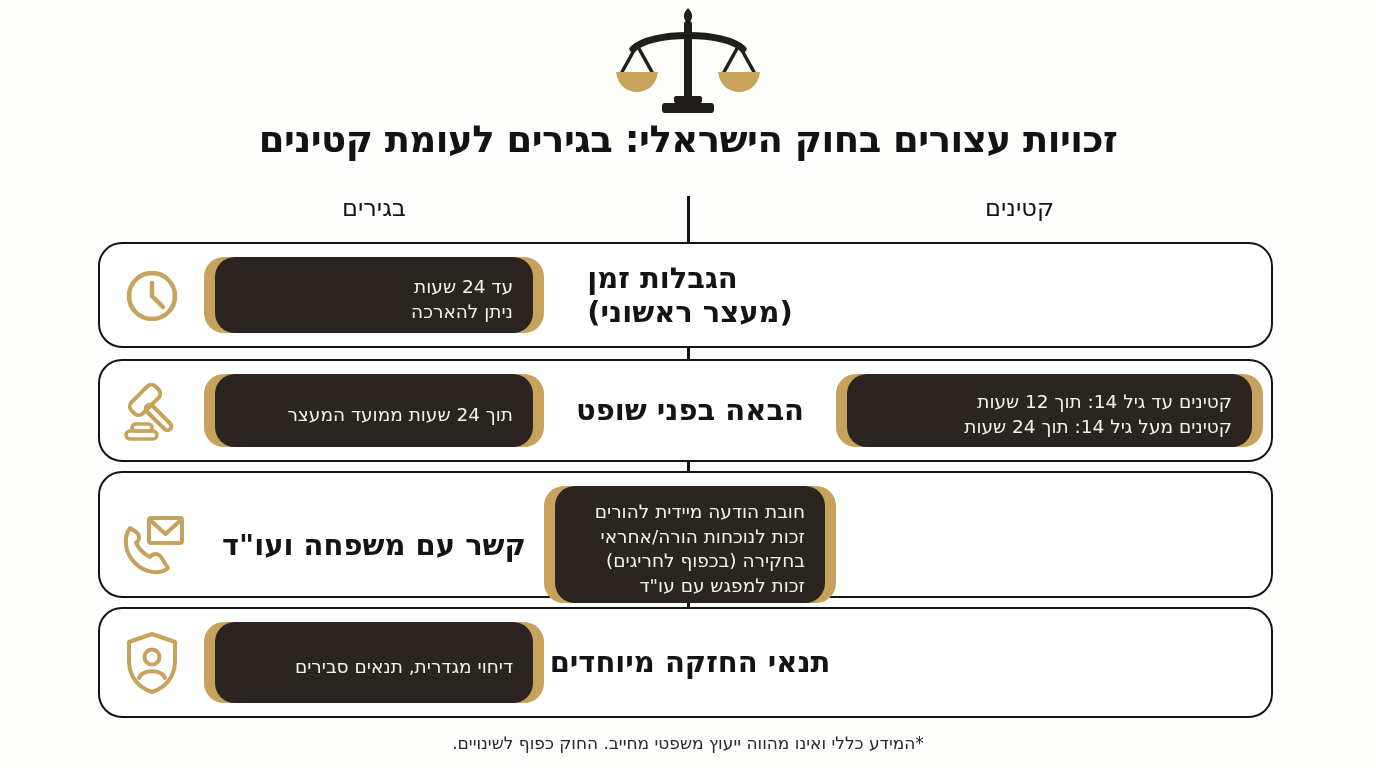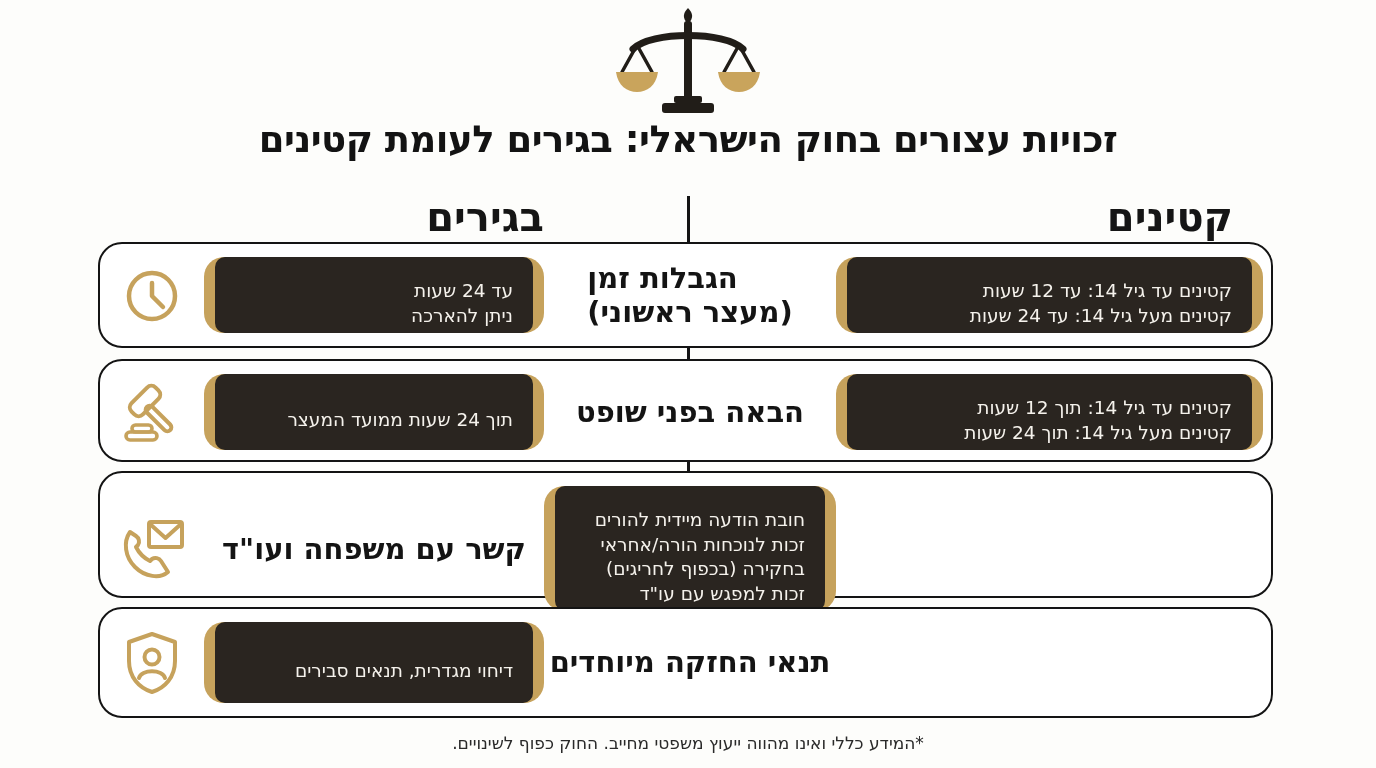--- a/index.html
+++ b/index.html
@@ -10,39 +10,39 @@
   .scales{position:absolute;top:6px;left:50%;transform:translateX(-50%);}
   .title{
     position:absolute;top:118px;left:0;width:100%;text-align:center;
     font-size:37px;font-weight:bold;letter-spacing:-0.5px;direction:rtl;color:#131313;
   }
   .center-line{position:absolute;left:687px;top:196px;width:3px;height:522px;background:#141414;z-index:0;}
   .col-headers{
     position:absolute;left:98px;top:194px;width:1175px;z-index:2;
     display:grid;grid-template-columns:106px 340px 1fr 427px;align-items:center;
   }
-  .col-header{font-size:40px;font-weight:bold;text-align:right;direction:rtl;color:#151515;}
+  .col-header{font-size:24px;font-weight:normal;text-align:center;direction:rtl;color:#151515;}
   .col-header.minors{transform:translateX(-40px);}
   .row{
     position:absolute;left:98px;width:1175px;box-sizing:border-box;z-index:1;
     background:#FFFFFF;border:2.5px solid #141414;border-radius:24px;
     display:grid;grid-template-columns:104px 340px 1fr 427px;align-items:stretch;
     padding-right:8px;
   }
   .row1{top:242px;height:106px;}
   .row2{top:359px;height:103px;}
   .row3{top:471px;height:127px;}
   .row4{top:607px;height:111px;}
   .icon-cell{display:flex;align-items:center;justify-content:center;}
   .pill{
     margin:13px 0;background:#C6A25C;border-radius:20px;padding:0 11px;display:flex;align-self:stretch;
   }
   .pill-inner{
-    flex:1;background:#2A2520;border-radius:10px;display:flex;flex-direction:column;justify-content:center;
-    padding:22px 20px 5px 14px;color:#F5F2EC;font-size:18.5px;line-height:1.33;
+    flex:1;background:#2A2520;border-radius:20px;display:flex;flex-direction:column;justify-content:center;
+    padding:14px 20px 5px 14px;color:#F5F2EC;font-size:18.5px;line-height:1.33;
     direction:rtl;text-align:right;white-space:pre-line;
   }
   .label-cell{
     display:flex;align-items:center;justify-content:center;text-align:left;
     font-weight:bold;font-size:29px;line-height:1.18;direction:rtl;color:#141414;white-space:pre-line;
   }
   .footer{
     position:absolute;top:733px;left:0;width:100%;text-align:center;
     font-size:17px;color:#2A2A2A;direction:rtl;
   }
@@ -79,24 +79,20 @@
       <circle class="gold-stroke" cx="28" cy="30" r="23" stroke-width="4.5"></circle>
       <path class="gold-stroke" d="M28 17 V30 L39 41" stroke-width="4.5"></path>
     </svg>
   </div>
   <div class="pill">
     <div class="pill-inner">עד 24 שעות
 ניתן להארכה</div>
   </div>
   <div class="label-cell">הגבלות זמן
 (מעצר ראשוני)</div>
-  <div class="pill">
-    <div class="pill-inner">קטינים עד גיל 14: עד 12 שעות
-קטינים מעל גיל 14: עד 24 שעות</div>
-  </div>
 </div>
 
 <div class="row row2">
   <div class="icon-cell">
     <svg width="62" height="62" viewBox="0 0 62 62">
       <rect class="gold-stroke" x="16" y="3" width="16" height="34" rx="6" stroke-width="4" transform="rotate(45 24 20)"></rect>
       <rect class="gold-stroke" x="33.5" y="21" width="8" height="33" rx="4" stroke-width="4" transform="rotate(-45 37.5 37.5)"></rect>
       <rect class="gold-stroke" x="11" y="44" width="20" height="7" rx="3.5" stroke-width="3.6"></rect>
       <rect class="gold-stroke" x="5" y="51" width="31" height="8" rx="4" stroke-width="3.6"></rect>
     </svg>

